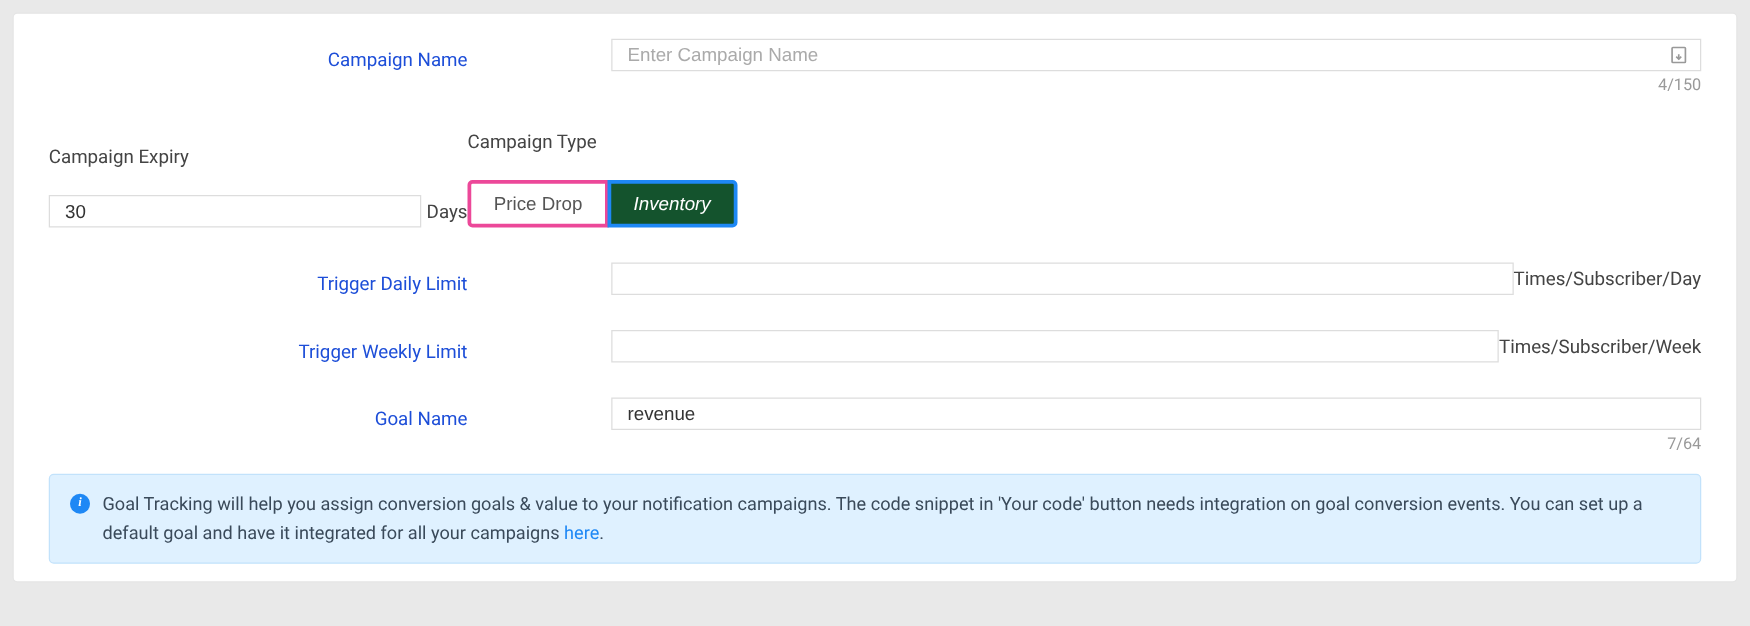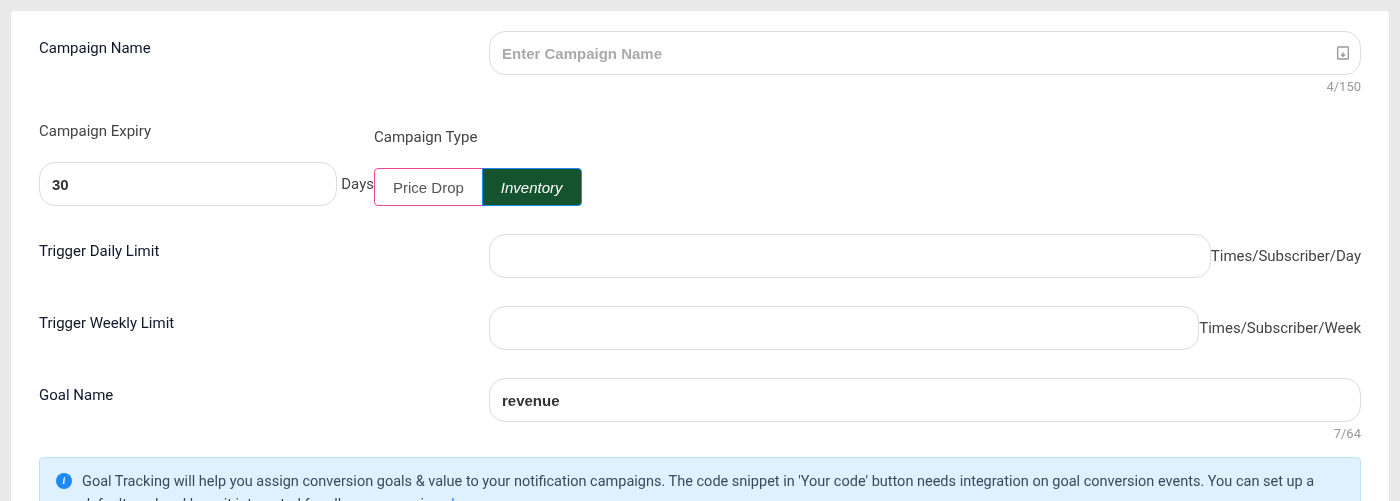--- a/index.html
+++ b/index.html
@@ -17,40 +17,40 @@
       padding: 20px 28px 14px 28px;
     }
     .row {
       display: flex;
       align-items: flex-start;
       margin-bottom: 28px;
     }
     .label-col {
       width: 335px;
       flex-shrink: 0;
-      color: #0f172a;
+      color: #1d4ed8;
       font-size: 15px;
       padding-top: 8px;
+      text-align: right;
     }
     .right-col {
       flex: 1;
     }
     .input-wrap {
       margin-left: 115px;
     }
     input[type="text"] {
       width: 100%;
-      height: 44px;
+      height: 26px;
       border: 1px solid #ddd;
-      border-radius: 16px;
+      border-radius: 0;
       padding: 0 12px;
       font-size: 15px;
       color: #333;
       outline: none;
-      font-weight: bold;
     }
     input[type="text"]::placeholder { color: #aaa; }
     .input-with-icon { position: relative; }
     .input-with-icon input { padding-right: 40px; }
     .suffix-icon {
       position: absolute;
       right: 10px;
       top: 50%;
       transform: translateY(-50%);
       color: #999;
@@ -90,21 +90,21 @@
       color: #333;
       outline: none;
     }
     .days-text { color: #444; font-size: 15px; }
     .toggle-group {
       display: inline-flex;
     }
     .toggle-btn {
       height: 38px;
       padding: 0 18px;
-      border: 1px solid #ec4899;
+      border: 3px solid #ec4899;
       background: #fff;
       color: #555;
       font-size: 15px;
       cursor: pointer;
     }
     .toggle-btn:first-child { border-radius: 4px 0 0 4px; }
     .toggle-btn:last-child { border-radius: 0 4px 4px 0; margin-left: -1px; }
     .toggle-btn.active {
       background: #14532d;
       border-color: #1e88f5;

